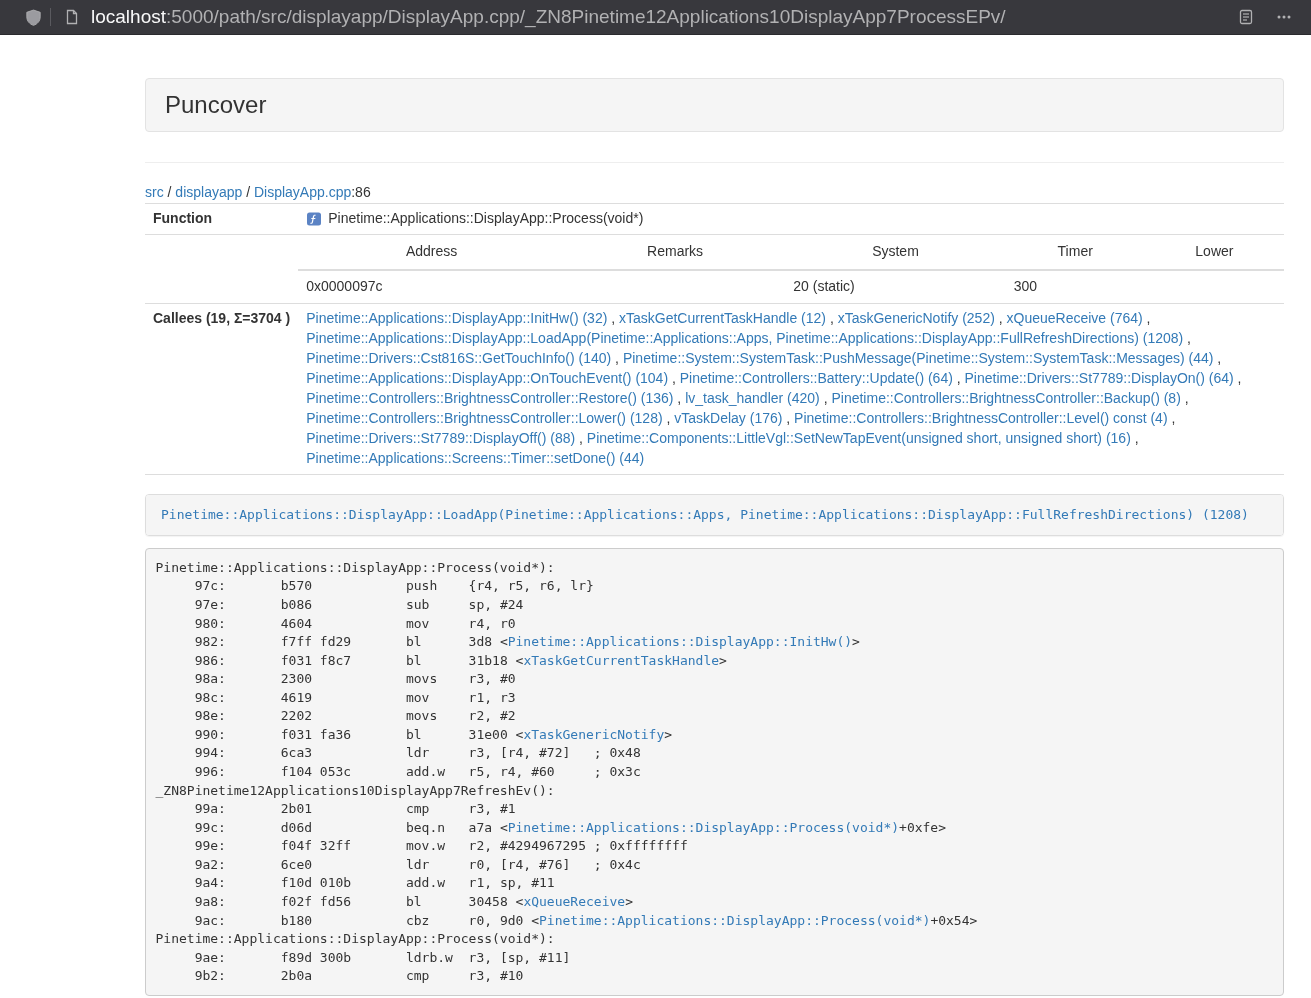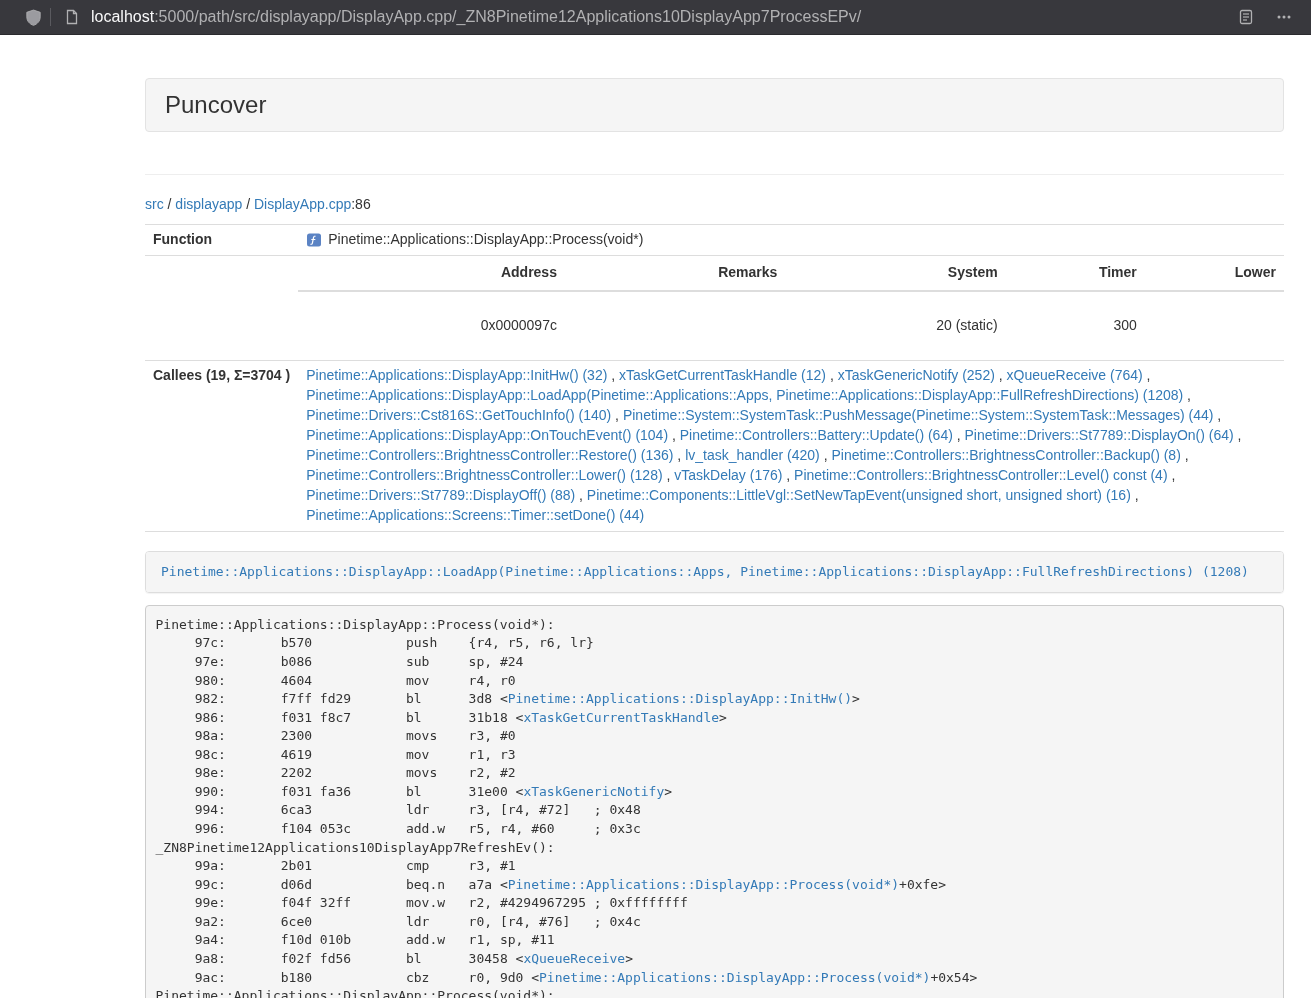--- a/index.html
+++ b/index.html
@@ -13,45 +13,45 @@
 
   
   .browser-bar {
     height: 35px; background: #38383d; border-bottom: 1px solid #2a2a2e;
     display: flex; align-items: center; padding: 0 14px 0 20px;
   }
   .icon-btn { display: flex; align-items: center; justify-content: center; width: 26px; height: 26px; flex: 0 0 auto; }
   .toolbar-sep { width: 1px; height: 18px; background: #5a5a5f; margin: 0 8px 0 4px; flex: 0 0 auto; }
   .urlbar {
     flex: 1; display: flex; align-items: center; margin-left: 6px;
-    font-size: 16px; color: #b1b1b3; white-space: nowrap; overflow: hidden; text-align: center;
+    font-size: 19px; color: #b1b1b3; white-space: nowrap; overflow: hidden; text-align: center;
   }
   .url-host { color: #f9f9fa; }
 
   
   .content { margin-left: 145px; width: 1139px; padding-top: 43px; font-size: 14px; line-height: 1.42857; }
 
-  .well { background: #f5f5f5; border: 1px solid #e3e3e3; border-radius: 4px; padding: 13px 19px; margin-bottom: 42px; }
+  .well { background: #f5f5f5; border: 1px solid #e3e3e3; border-radius: 4px; padding: 13px 19px; margin-bottom: 30px; }
   .well h1 { font-size: 24px; font-weight: 500; color: #333; line-height: 1.1; }
 
   hr.rule { border: none; border-top: 1px solid #eeeeee; margin: 0 0 20px 0; }
 
-  .breadcrumb { margin-bottom: 9px; font-size: 14px; }
+  .breadcrumb { font-size: 14px; }
 
   table.info { width: 100%; border-collapse: collapse; border-bottom: 1px solid #ddd; margin-bottom: 16px; }
   table.info > tbody > tr > th,
   table.info > tbody > tr > td {
     border-top: 1px solid #ddd; padding: 5px 8px; text-align: left; vertical-align: top; font-size: 14px;
   }
   th.rowhead { width: 146px; font-weight: bold; white-space: nowrap; }
   td.nested-cell { padding: 0 !important; }
 
   table.inner { width: 100%; border-collapse: collapse; }
-  table.inner th { padding: 7px 8px; border-bottom: 2px solid #ddd; text-align: right; font-weight: bold; font-size: 14px; }
-  table.inner td { padding: 24px 8px; font-size: 14px; text-align: right; }
+  table.inner th { padding: 7px 8px; border-bottom: 2px solid #ddd; text-align: center; font-weight: normal; font-size: 14px; }
+  table.inner td { padding: 6px 8px; font-size: 14px; }
   .c0 { width: 23%; } .c1 { width: 19%; } .c2 { width: 19%; } .c3 { width: 12%; } .c4 { width: 12%; }
 
   .fn-cell { display: flex; align-items: center; gap: 6px; }
   .fn-icon { display: inline-flex; width: 16px; height: 16px; flex: 0 0 auto; }
 
   .panel { border: 1px solid #ddd; border-radius: 4px; margin: 19px 0 12px 0; box-shadow: 0 1px 1px rgba(0,0,0,.05); }
   .panel-heading {
     background: #f5f5f5; border-radius: 3px; padding: 10px 15px;
     font-family: "DejaVu Sans Mono", monospace; font-size: 13px; line-height: 1.55;
   }

